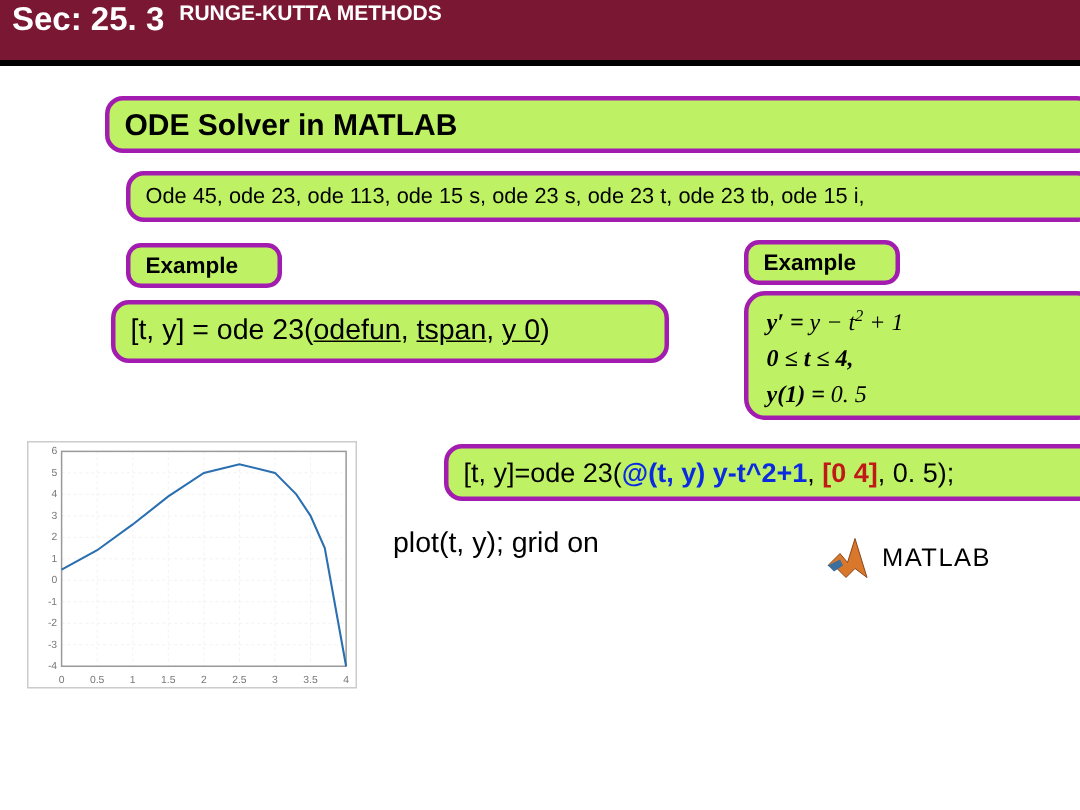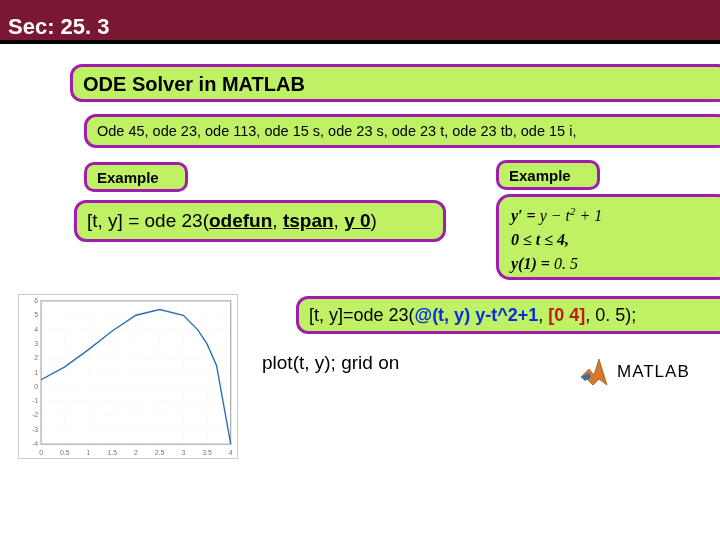--- a/index.html
+++ b/index.html
@@ -9,21 +9,21 @@
     background: #fff;
     font-family: Arial, Helvetica, sans-serif;
     position: relative;
     overflow: hidden;
   }
   .header {
     background: #7a1733;
     color: #fff;
     height: 44px;
     display: flex;
-    align-items: flex-end;
+    align-items: flex-start;
     padding: 0 8px;
     border-bottom: 4px solid #000;
   }
   .header .sec { font-size: 22px; font-weight: 700; margin-right: 10px; }
   .header .sub { font-size: 14px; font-weight: 700; }
 
   .box {
     position: absolute;
     border: 3px solid #a21caf;
     border-radius: 12px;
@@ -37,21 +37,21 @@
   .list-box { top: 114px; left: 40px; width: 646px; height: 34px; display:flex; align-items:center;text-align:center; }
   .list-box .l { font-size: 14.5px; color:#000; }
 
   .label-box { border-radius:10px; }
   .label-left { top: 162px; left: 40px; width: 104px; height: 30px; display:flex; align-items:center; }
   .label-right { top: 160px; left: 452px; width: 104px; height: 30px; display:flex; align-items:center; }
   .label-box .lbl { font-weight:700; font-size:15px; }
 
   .call-box { top: 200px; left: 30px; width: 372px; height: 42px; display:flex; align-items:center; }
   .call-box .c { font-size: 19px; color:#000; }
-  .under { text-decoration: underline; font-weight: bold; }
+  .under { text-decoration: underline; }
 
   .eq-box { top: 194px; left: 452px; width: 236px; height: 86px; border-radius:14px; padding:6px 12px; }
   .eq-box .eq-line { font-family: "Cambria Math","Times New Roman",serif; font-size:16px; color:#000; line-height:1.5;font-style:italic; }
   .eq-box .sup { font-size:11px; vertical-align: super; }
 
   .plot {
     position:absolute; top: 294px; left: 18px; width: 220px; height: 165px;
     border: 1px solid #ccc; background:#fff;
   }
   .plot svg { width:100%; height:100%; display:block; }
@@ -60,36 +60,37 @@
   .code-box .cd { font-size: 18px; color:#000; white-space:nowrap; }
   .code-box .blue { color:#0a2be0; font-weight:700; }
   .code-box .red  { color:#c11818; font-weight:700; }
 
   .plot-cmd {
     position:absolute; top: 352px; left: 262px;
     font-size: 19px; color:#000;
   }
 
   .matlab-logo {
-    position:absolute; top: 350px; left: 577px; width: 130px; height: 44px;
+    position:absolute; top: 350px; left: 548px; width: 130px; height: 44px;
     display:flex; align-items:center; gap:6px;
   }
   .matlab-logo .mtxt { font-family: Arial; font-size:17px; color:#000; letter-spacing:1px; }
 
   
   .tick { font-size:7px; fill:#777; font-family:Arial; }
   .gridln { stroke:#eee; stroke-dasharray:2 2; stroke-width:0.5; }
   .axisln { stroke:#999; stroke-width:1; }
   .curve  { stroke:#2a6fb0; stroke-width:1.4; fill:none; }
 </style>
 </head>
 <body>
 
 <div class="header">
   <span class="sec">Sec: 25. 3</span>
+  <span class="sub">RUNGE-KUTTA METHODS</span>
 </div>
 
 <div class="box title-box">
   <span class="t">ODE Solver in MATLAB</span>
 </div>
 
 <div class="box list-box">
   <span class="l">Ode 45, ode 23, ode 113, ode 15 s, ode 23 s, ode 23 t, ode 23 tb, ode 15 i,</span>
 </div>
 

